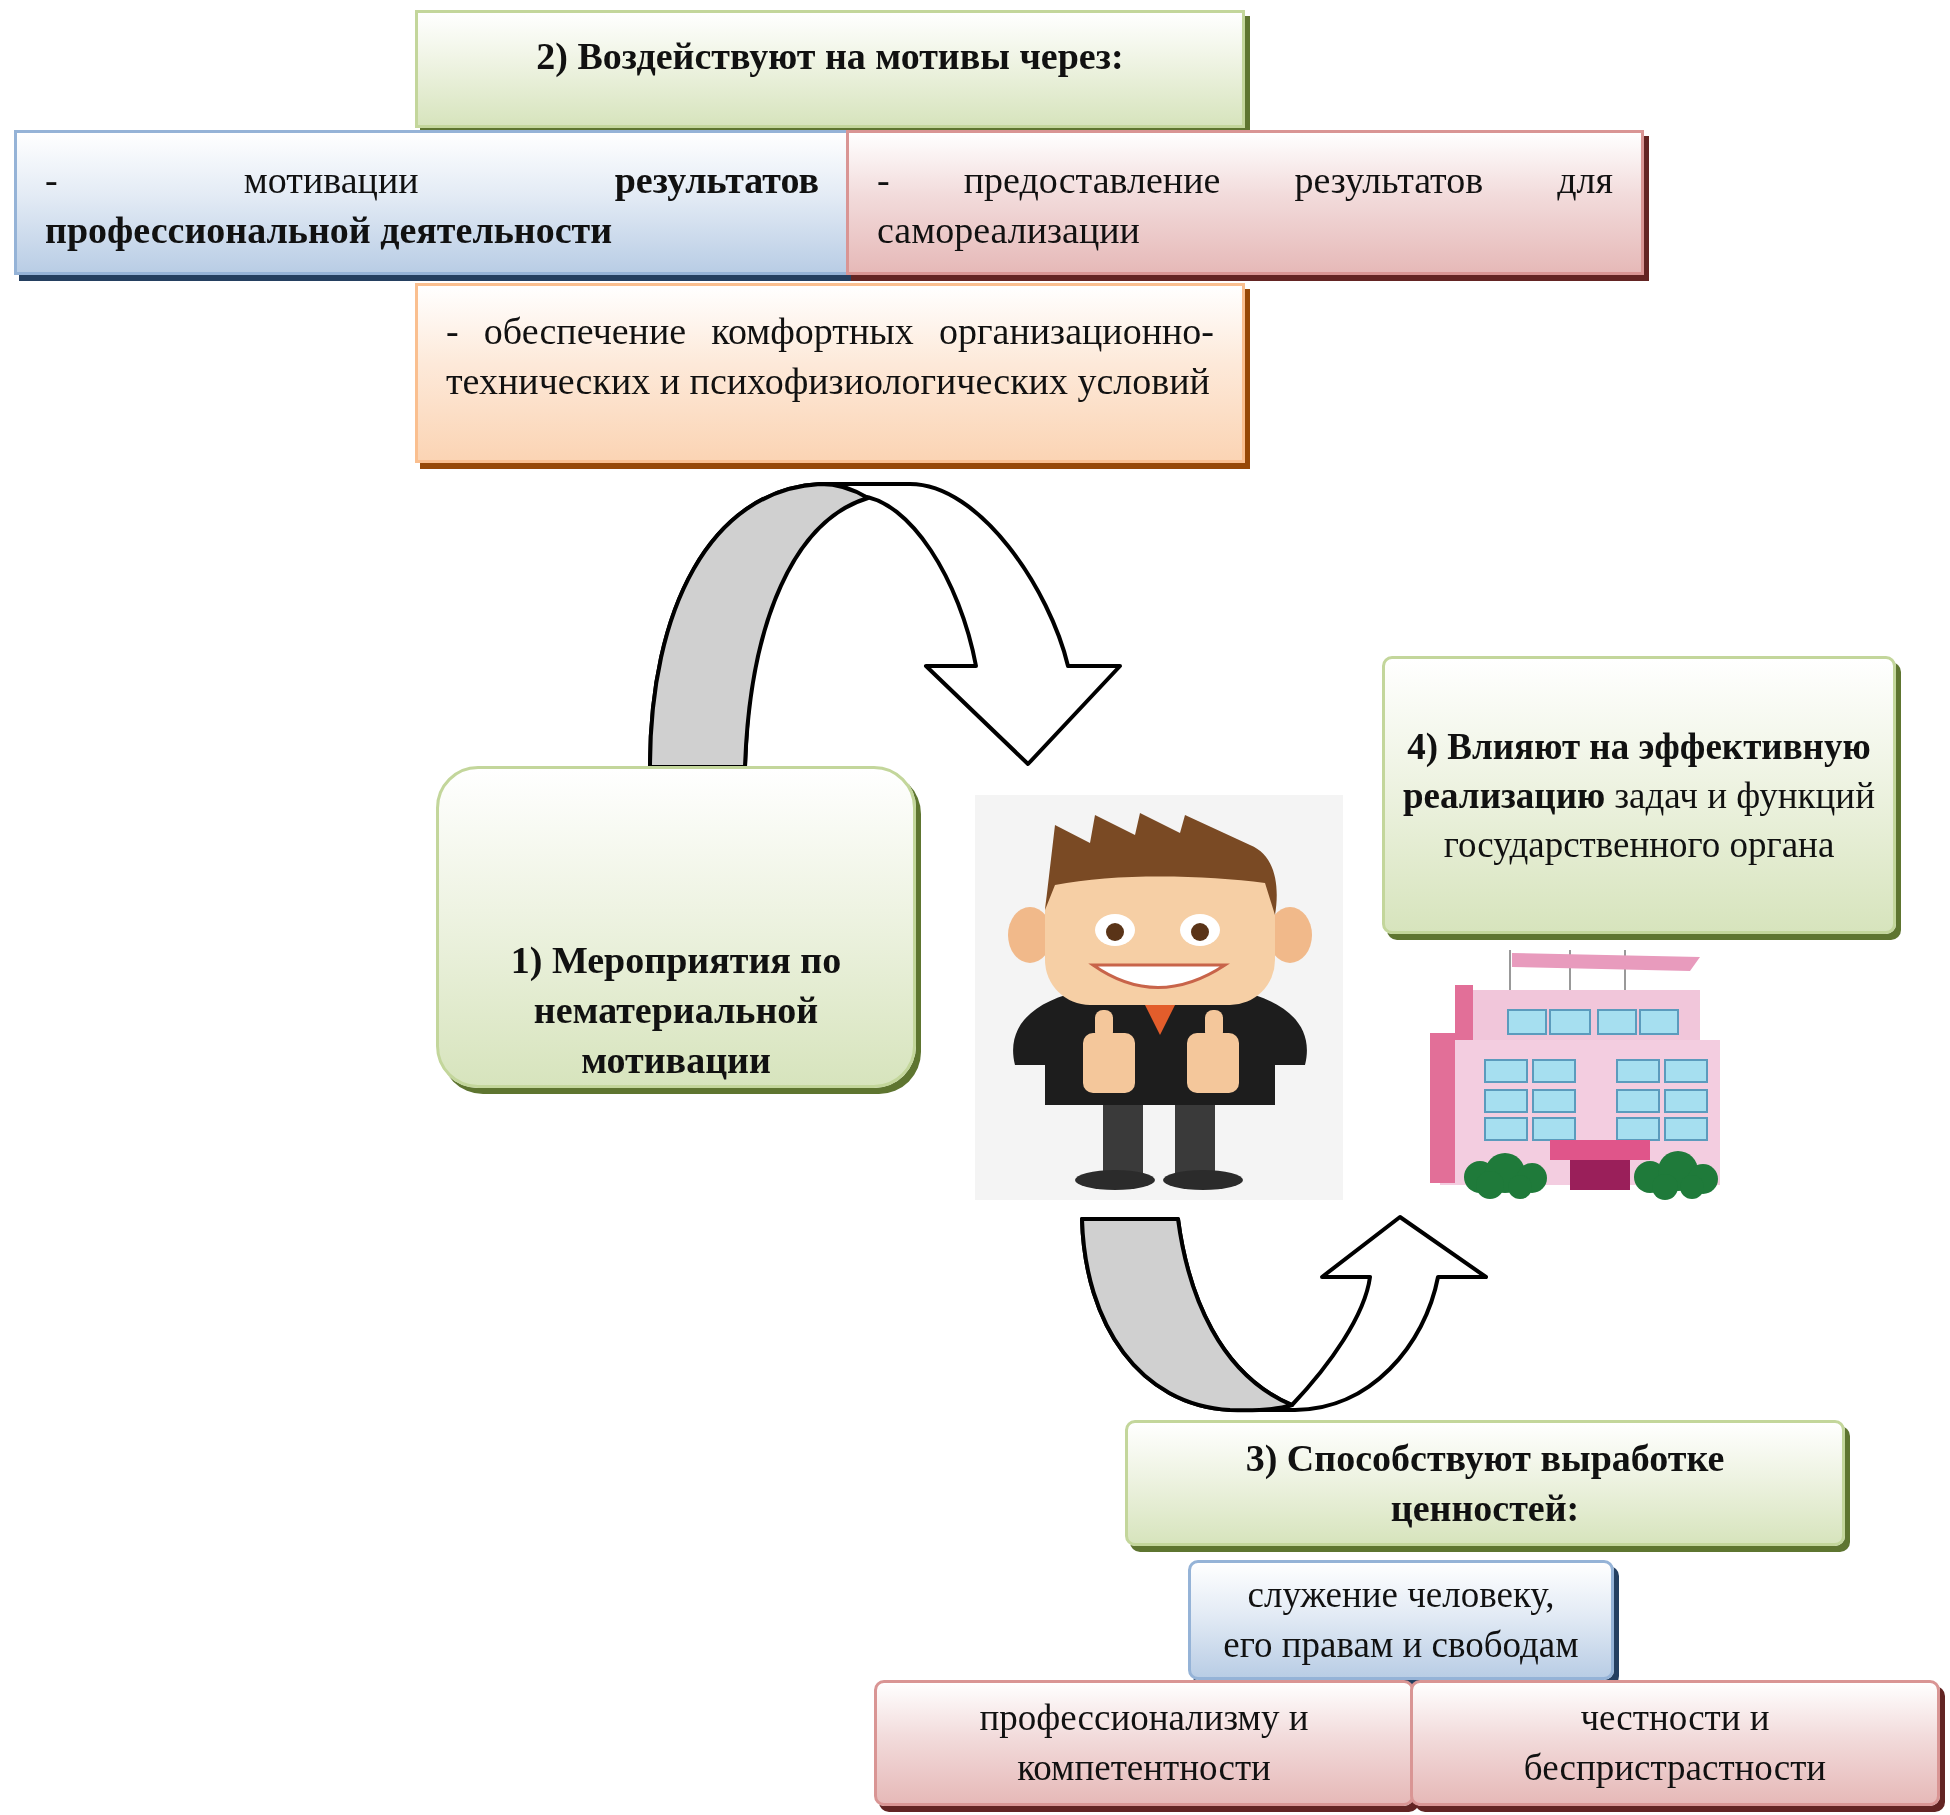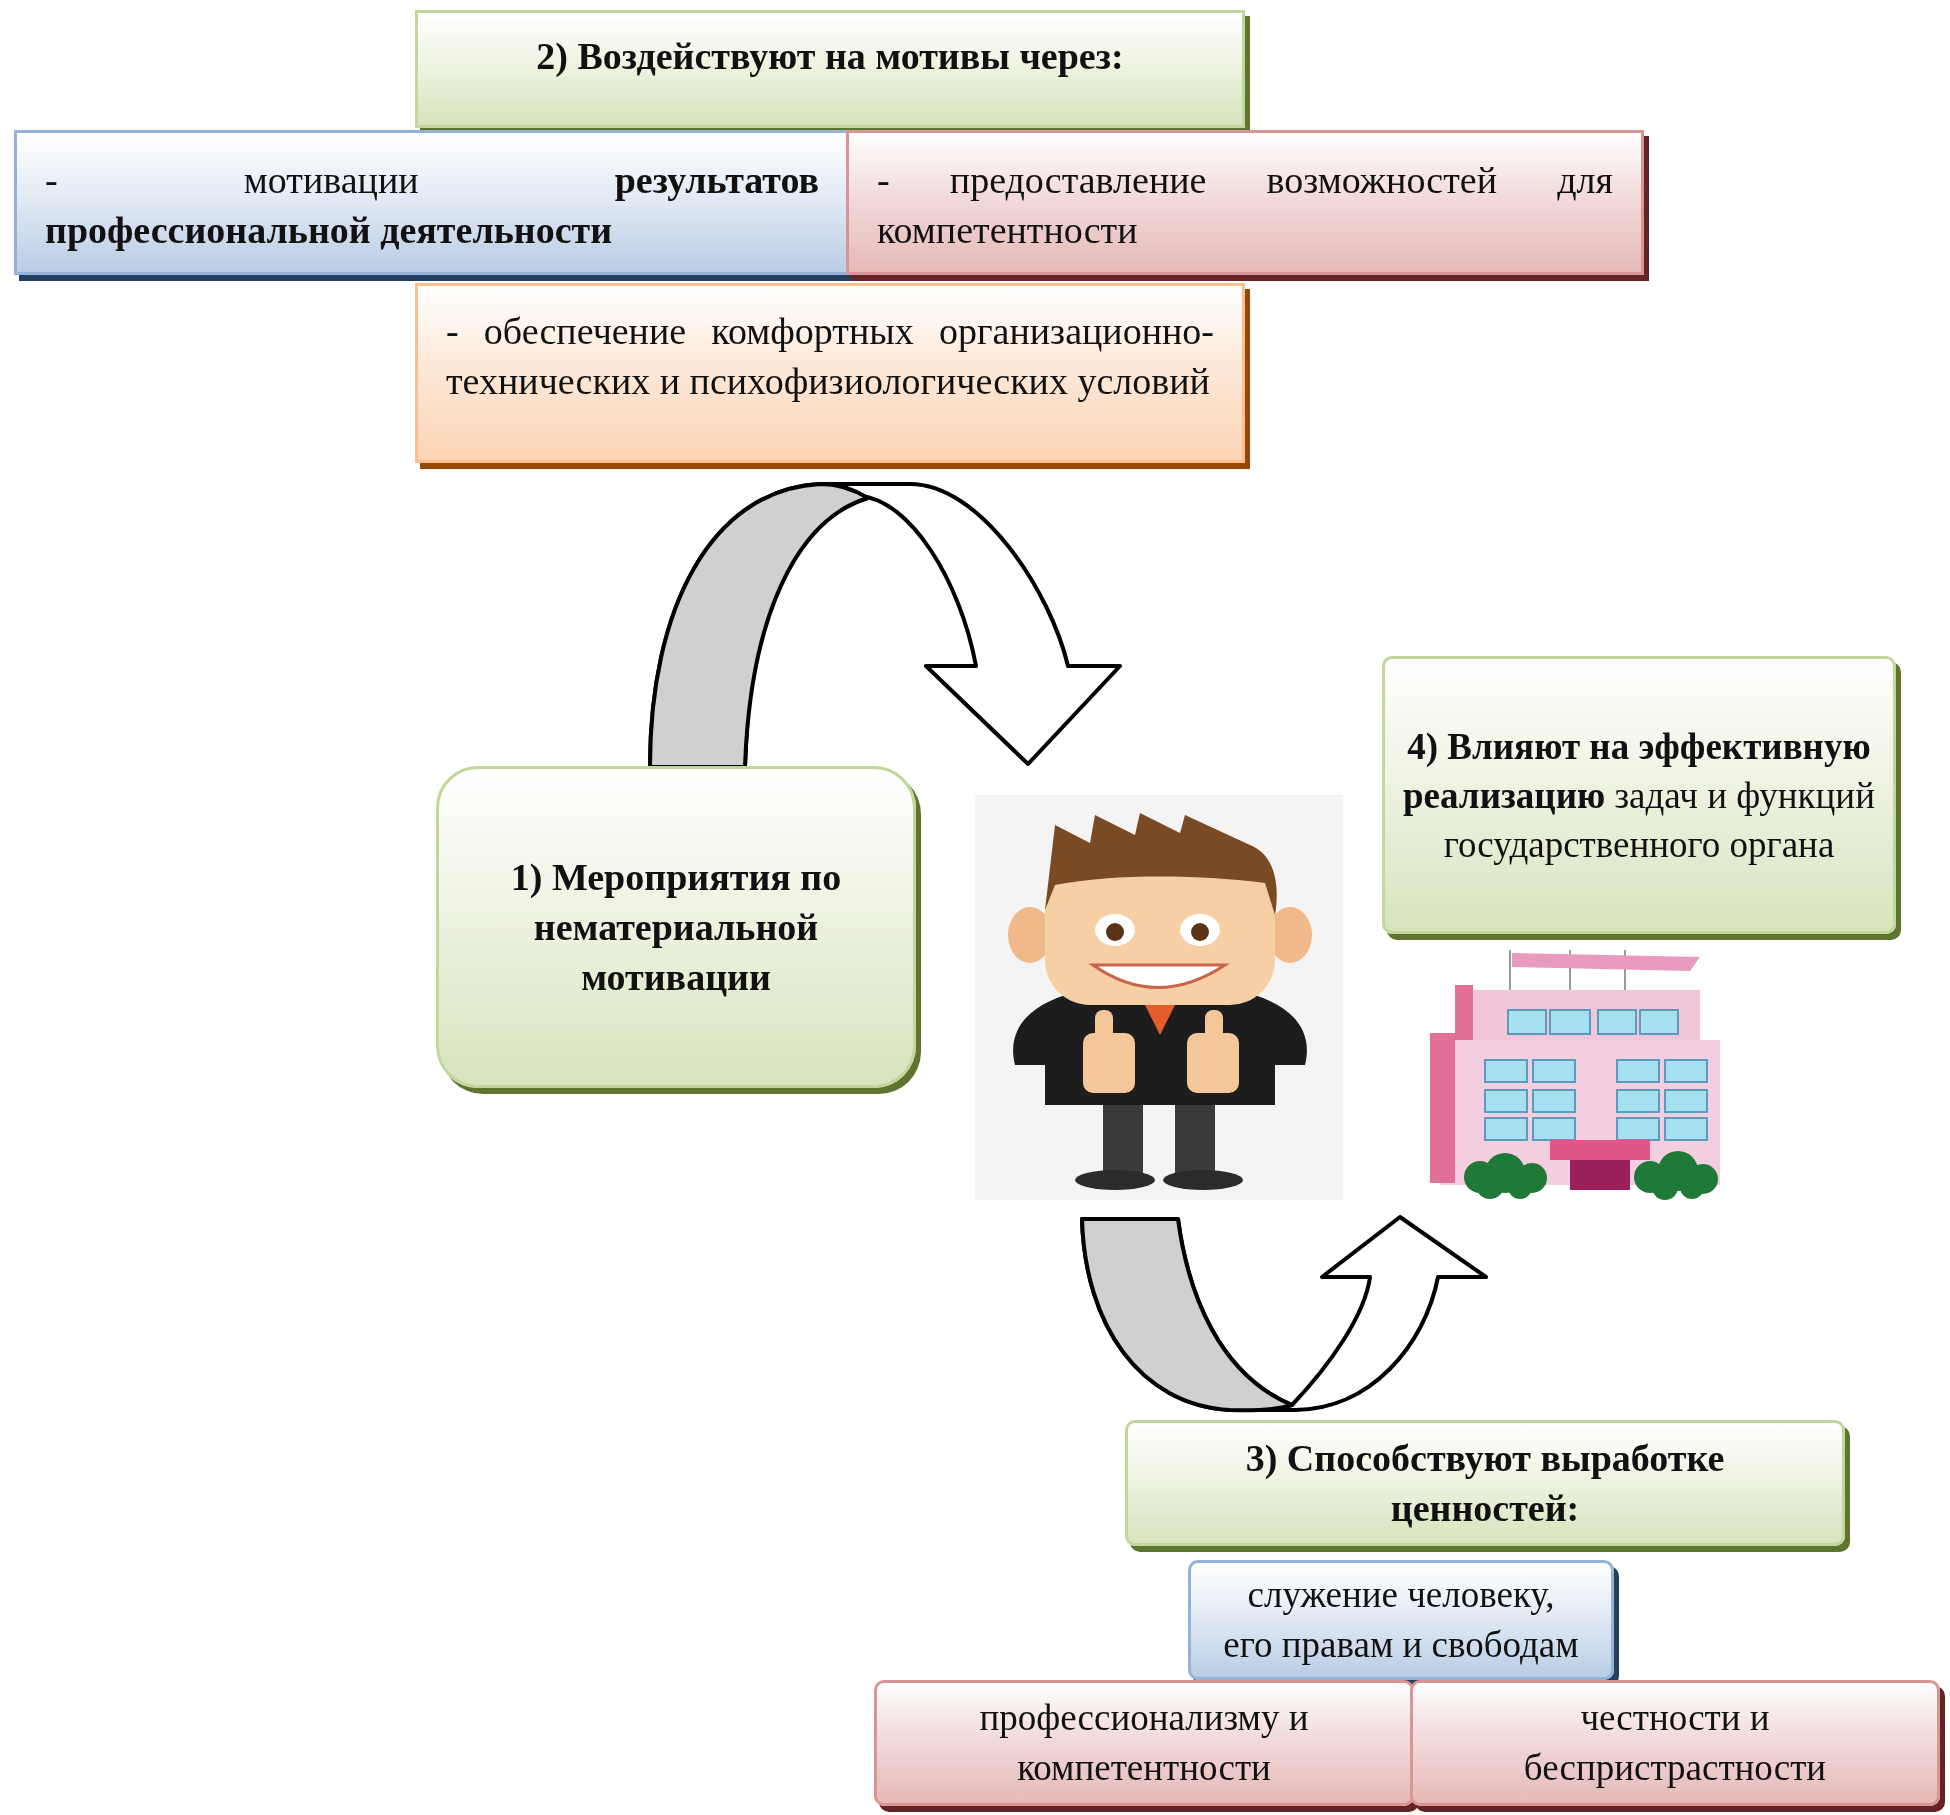--- a/index.html
+++ b/index.html
@@ -21,21 +21,21 @@
     .just { text-align:justify; text-align-last:left; }
     .just-full { text-align:justify; }
     .center { text-align:center; }
     .bold { font-weight:bold; }
     .c { display:flex; flex-direction:column; justify-content:center;border-radius:10px; }
 
     #b2title { left:415px; top:10px; width:830px; height:118px; font-weight:bold; text-align:center; padding-top:18px; }
     #b2a { left:14px; top:130px; width:836px; height:145px; padding-top:22px; }
     #b2b { left:846px; top:130px; width:798px; height:145px; padding-top:22px; }
     #b2c { left:415px; top:283px; width:830px; height:180px; padding-top:20px; }
-    #b1  { left:436px; top:766px; width:480px; height:322px; border-radius:42px; font-weight:bold; font-size:38px; }
+    #b1  { left:436px; top:766px; width:480px; height:322px; border-radius:42px; font-weight:bold; font-size:38px;justify-content:flex-end; }
     #b4  { left:1382px; top:656px; width:514px; height:278px; font-size:37px; line-height:49px; padding:0 12px; }
     #b3  { left:1082px; top:1420px; width:720px; height:126px; font-weight:bold;margin-left:43px; }
     #b3a { left:1188px; top:1560px; width:426px; height:120px; font-size:37px; line-height:50px; }
     #b3b { left:874px; top:1680px; width:540px; height:126px; font-size:37px; line-height:50px; }
     #b3c { left:1410px; top:1680px; width:530px; height:126px; font-size:37px; line-height:50px; }
 
     .art { position:absolute; }
     #person-img { left:975px; top:795px; width:368px; height:405px; background:#f4f4f4; }
     #building-img { left:1420px; top:945px; width:305px; height:255px; }
     svg { display:block; }
@@ -49,21 +49,21 @@
 
 <div id="b2a" class="box blue just-full">
   <span>-</span>
   <span style="display:inline-block;width:160px"></span>
   <span>мотивации</span>
   <span style="display:inline-block;width:170px"></span>
   <span class="bold">результатов профессиональной деятельности</span>
 </div>
 
 <div id="b2b" class="box pink just">
-  <span>- предоставление возможностей для компетентности</span>
+  <span>- предоставление результатов для самореализации</span>
 </div>
 
 <div id="b2c" class="box orange just">
   <span>- обеспечение комфортных организационно-технических и психофизиологических условий</span>
 </div>
 
 <svg class="art" style="left:620px;top:470px" width="560" height="310" viewBox="0 0 560 310">
   <path d="M30 297 C 30 140 90 20 200 14 L 290 14 C 360 14 430 120 448 196 L 500 196 L 408 294 L 306 196 L 356 196 C 340 110 290 30 240 26 C 170 30 130 140 125 297 Z" fill="#ffffff" stroke="#000" stroke-width="4" stroke-linejoin="round"></path>
   <path d="M30 297 C 30 140 90 20 200 14 C 218 14 235 20 248 28 C 175 50 130 150 125 297 Z" fill="#d0d0d0" stroke="#000" stroke-width="4" stroke-linejoin="round"></path>
 </svg>

